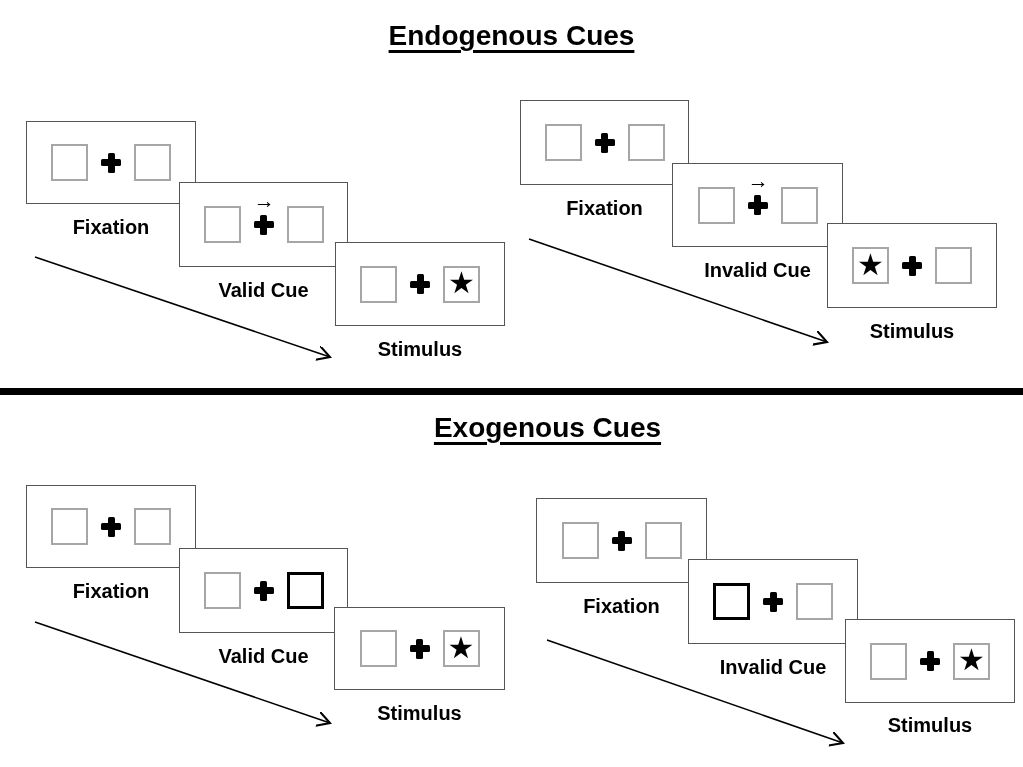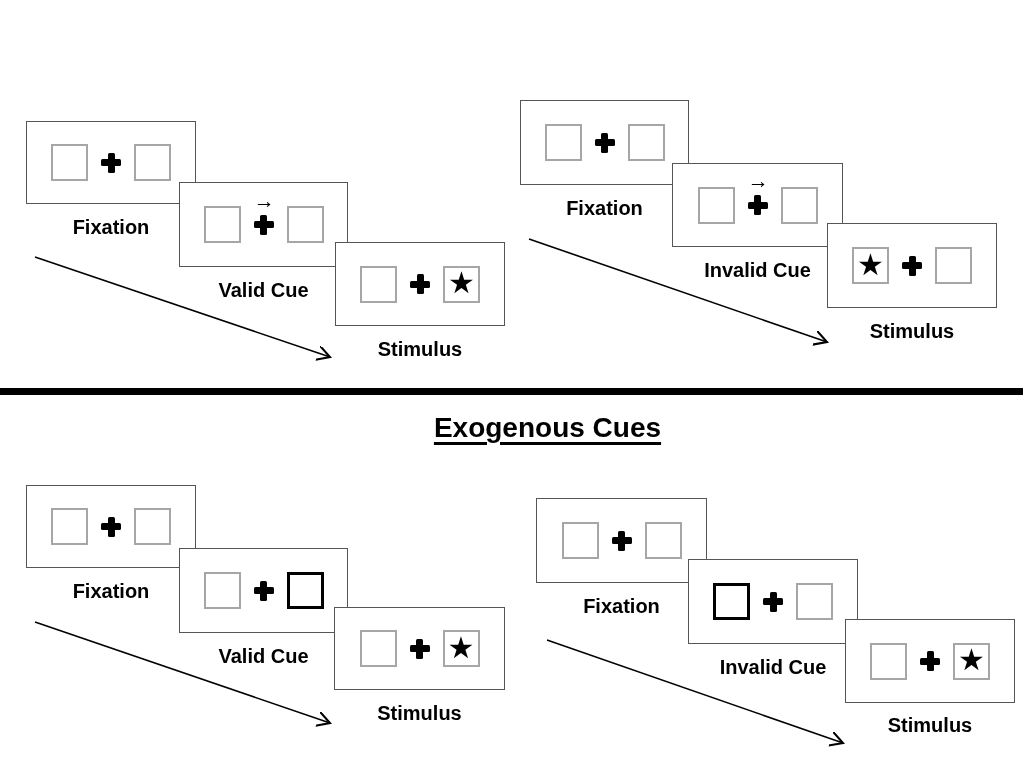--- a/index.html
+++ b/index.html
@@ -106,20 +106,21 @@
 <div class="stage">
 
   <svg width="0" height="0" style="position:absolute">
     <defs>
       <marker id="ah" markerWidth="12" markerHeight="12" refX="8" refY="4.5" orient="auto">
         <path d="M0,0 L8,4.5 L0,9" fill="none" stroke="#000" stroke-width="1.3"></path>
       </marker>
     </defs>
   </svg>
 
+  <h1 class="section-title" style="top:20px;">Endogenous Cues</h1>
 
   <div class="card" style="left:26px;top:121px;width:170px;height:83px;z-index:1">
     <span class="box"></span>
     <span class="plus"></span>
     <span class="box"></span>
   </div>
   <div class="step-label" style="left:26px;top:216px;width:170px;">Fixation</div>
 
   <div class="card" style="left:179px;top:182px;width:169px;height:85px;z-index:2">
     <span class="box"></span>

